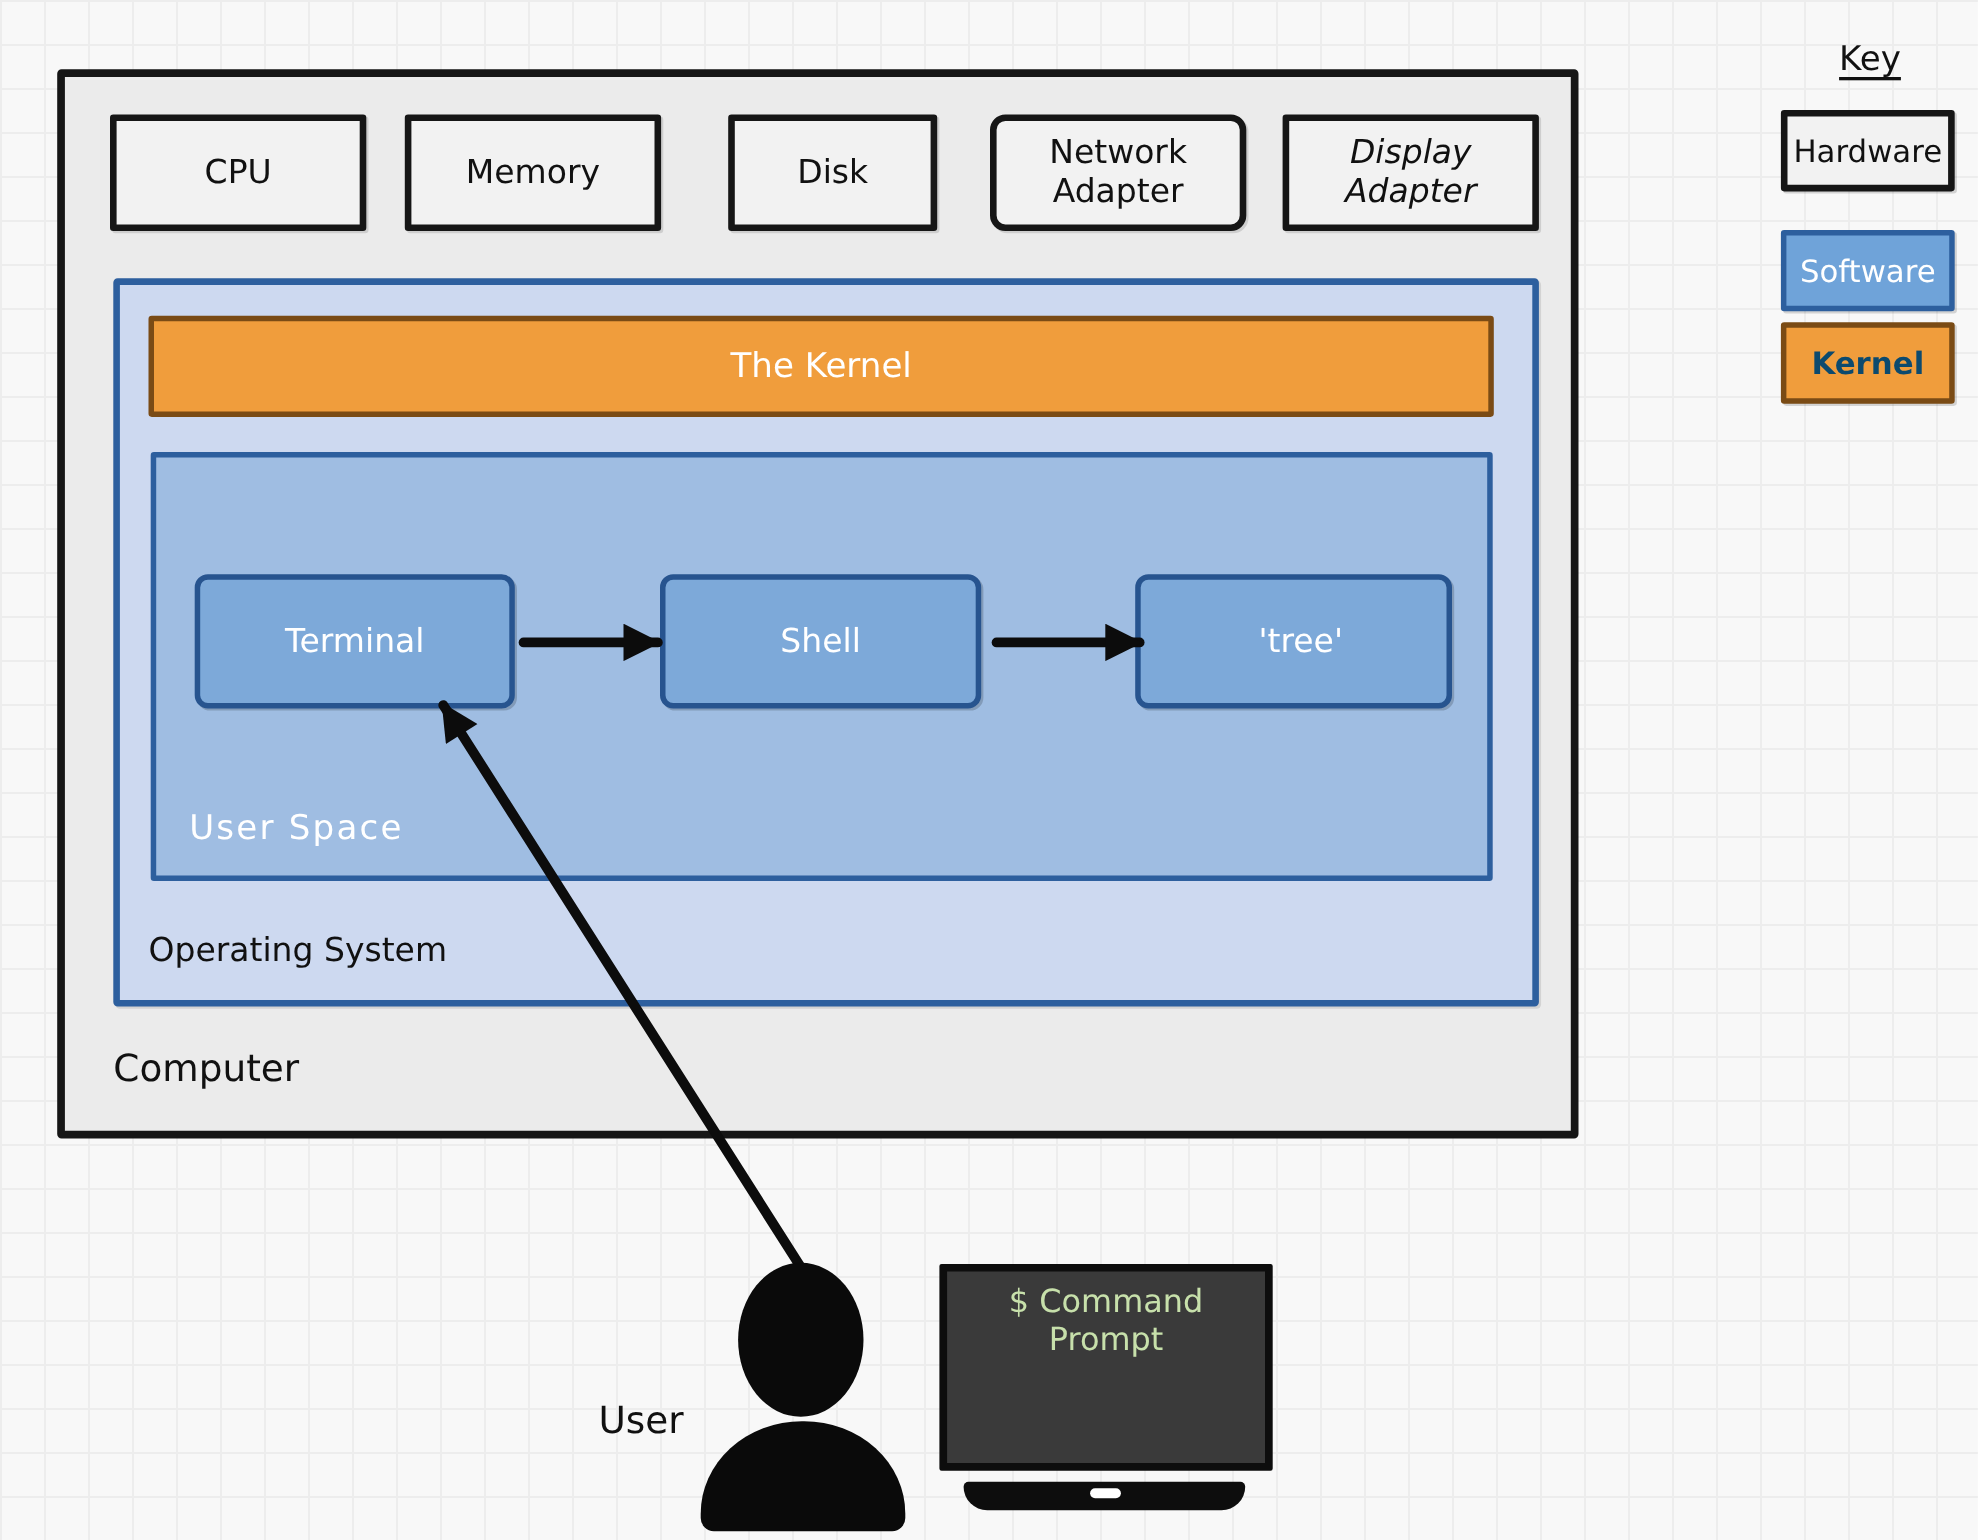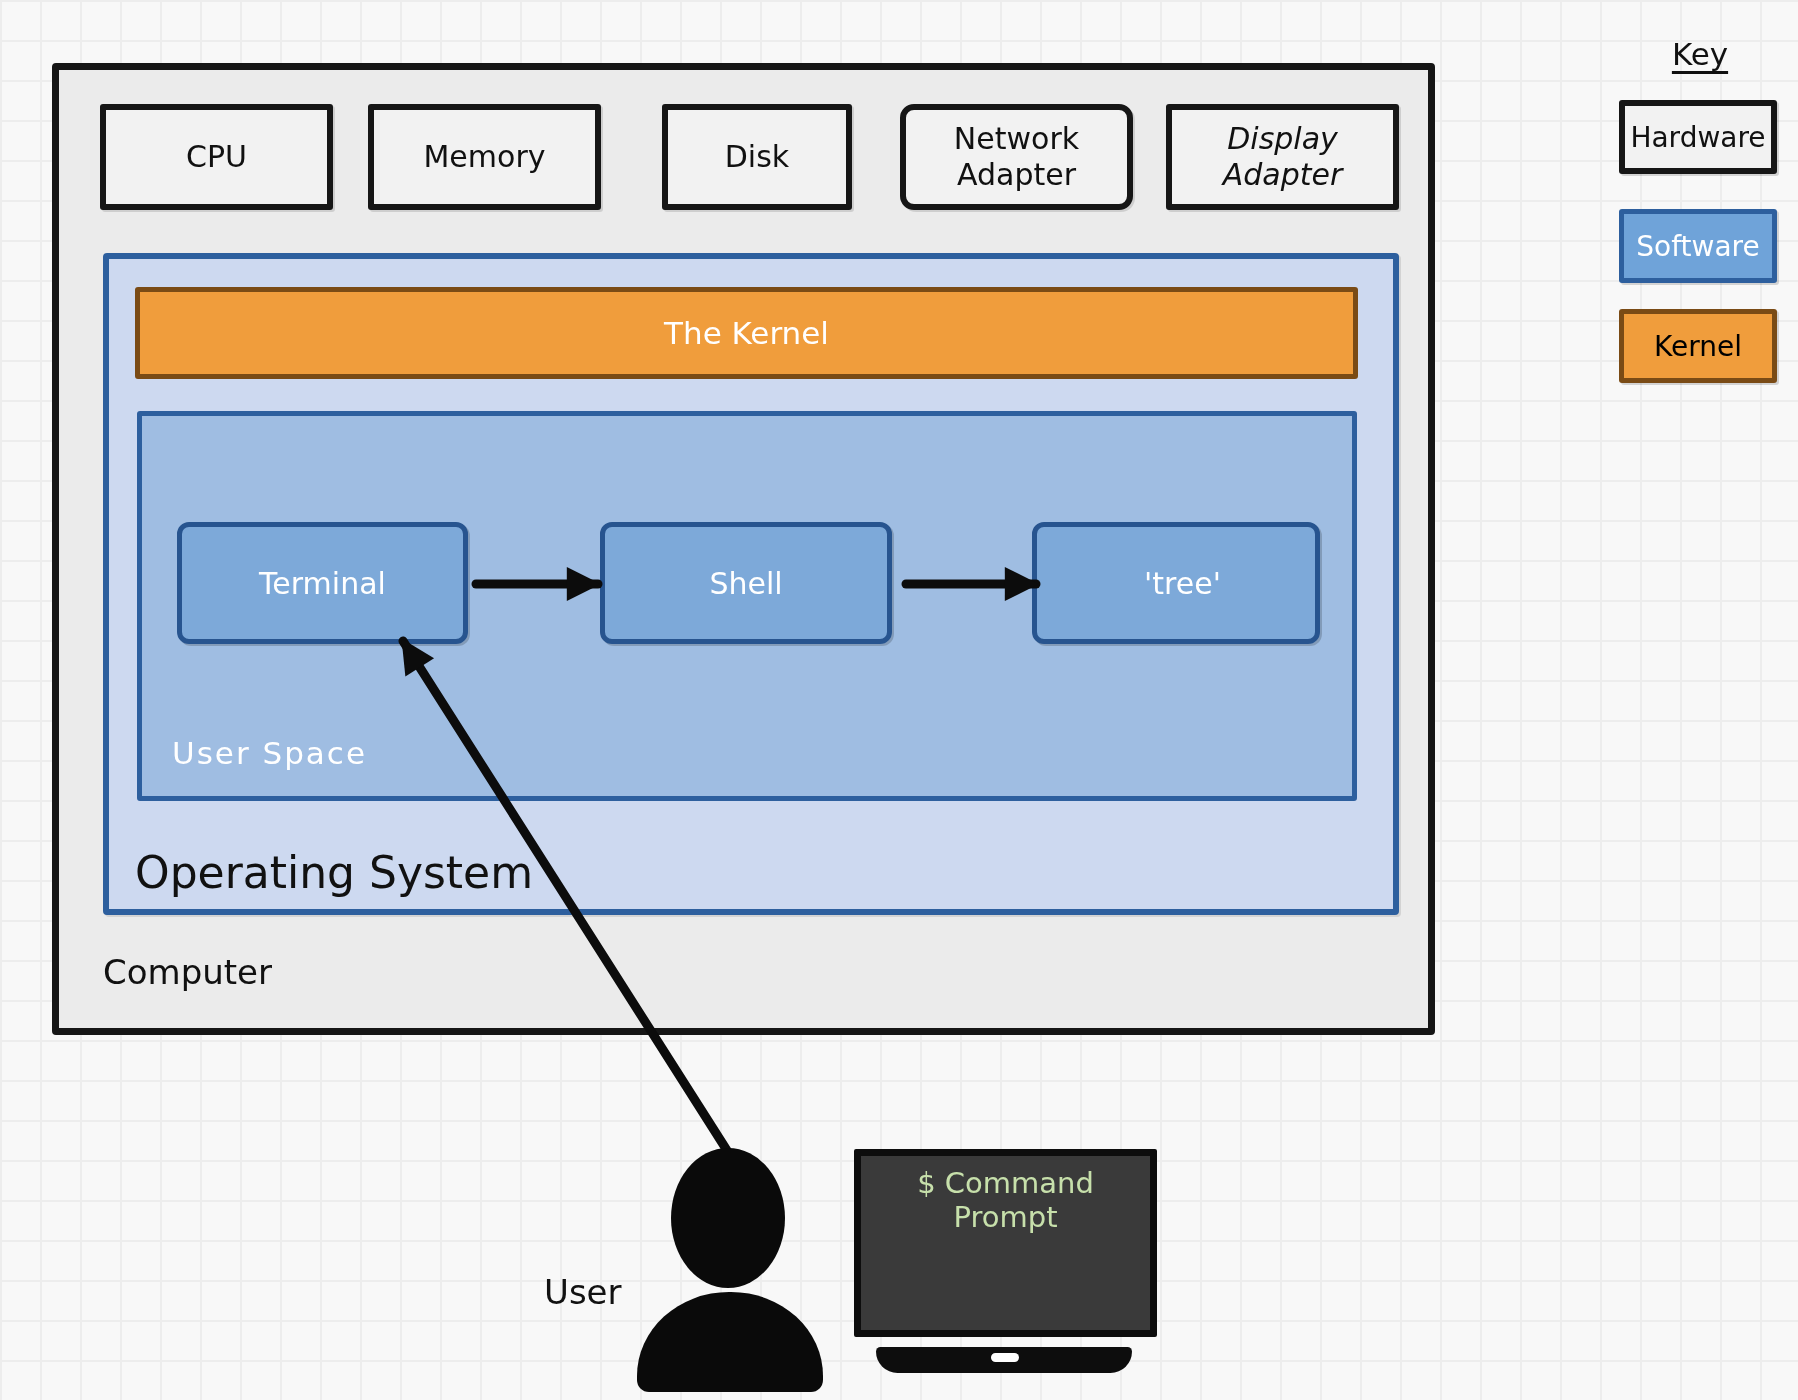--- a/index.html
+++ b/index.html
@@ -59,32 +59,32 @@
     background:var(--userspace-fill);
     border:5px solid var(--os-border);border-radius:3px;
   }
   .app{
     top:522px;height:122px;background:var(--app-fill);
     border:5px solid var(--app-border);border-radius:12px;
     display:flex;align-items:center;justify-content:center;
     font-size:30px;color:#fff;box-shadow:2px 2px 0 rgba(0,0,0,.18);
   }
   .userspace-label{left:172px;top:735px;font-size:31px;color:#fff;letter-spacing:2px;}
-  .os-label{left:135px;top:847px;font-size:44px;color:#111;}
+  .os-label{left:135px;top:847px;font-size:30px;color:#111;}
 
   
   .key-title{left:1640px;top:36px;width:120px;text-align:center;font-size:31px;color:#111;text-decoration:underline;text-underline-offset:6px;}
   .chip{
     left:1619px;width:158px;height:74px;border-radius:3px;
     display:flex;align-items:center;justify-content:center;font-size:28px;
     box-shadow:2px 2px 0 rgba(0,0,0,.15);
   }
   .chip-hardware{top:100px;background:var(--hardware-fill);border:6px solid var(--outline-dark);color:#111;}
   .chip-software{top:209px;background:var(--software-fill);border:5px solid var(--os-border);color:#fff;text-align:right;}
-  .chip-kernel{top:309px;background:var(--kernel-fill);border:5px solid var(--kernel-border);color:#000000;}
+  .chip-kernel{top:293px;background:var(--kernel-fill);border:5px solid var(--kernel-border);color:#0c4a6e;font-weight:bold;}
 
   
   .user-head{left:671px;top:1148px;width:114px;height:140px;background:#0a0a0a;border-radius:50%;}
   .user-body{left:637px;top:1292px;width:186px;height:100px;background:#0a0a0a;border-radius:92px 92px 12px 12px / 84px 84px 12px 12px;}
   .user-label{left:544px;top:1272px;font-size:34px;color:#111;}
 
   
   .monitor-screen{
     left:854px;top:1149px;width:303px;height:188px;
     background:var(--monitor-screen);

